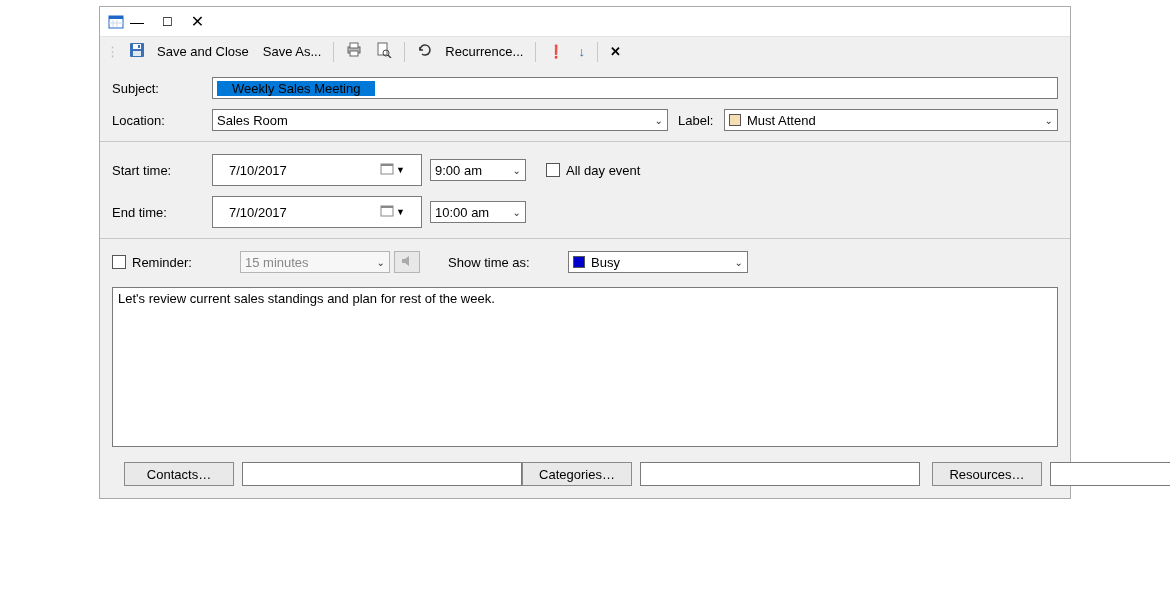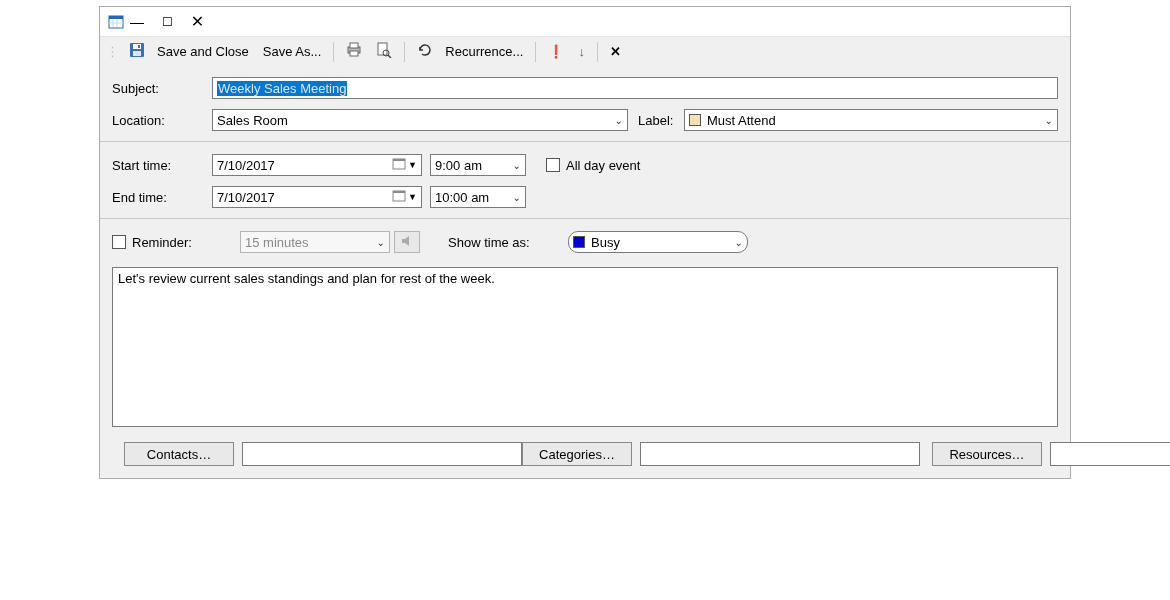--- a/index.html
+++ b/index.html
@@ -66,22 +66,22 @@
     border:1px solid #7a7a7a;
     padding:1px 4px;
     display:flex;
     align-items:center;
   }
   .subject-input {
     flex:1;
   }
   .selected-text {
     background:#0078d7;
-    color:#e5e5e5;
-    padding:0 1px;
+    color:#000000;
+    padding:0 15px;
   }
 
   .combo {
     height:22px;
     background:#fff;
     border:1px solid #7a7a7a;
     display:flex;
     align-items:center;
     padding:0 4px;
     position:relative;
@@ -91,22 +91,22 @@
     font-size:10px;
     color:#333;
   }
   .swatch { width:12px; height:12px; border:1px solid #555; margin-right:6px; }
   .swatch.sand { background:#f5deb3; }
   .swatch.blue { background:#0000cd; }
 
   .hr { height:1px; background:#c8c8c8; margin:4px -12px 12px -12px; }
 
   .datepick {
-    height:22px; width:210px; background:#fff; border:1px solid #7a7a7a;
-    display:flex; align-items:center; padding:0 4px;
+    height:32px; width:210px; background:#fff; border:1px solid #7a7a7a;
+    display:flex; align-items:center; padding:0 16px;
   }
   .datepick .cal { margin-left:auto; display:flex; align-items:center; gap:2px;}
   .timepick { width:96px; margin-left:8px; }
 
   .checkbox {
     width:14px; height:14px; border:1px solid #555; background:#fff;
     display:inline-block; margin-right:6px; vertical-align:middle;
   }
 
   .disabled { color:#888;align-items:center; }
@@ -230,21 +230,21 @@
     <div class="row">
       <div class="lbl">Subject:</div>
       <div class="textbox subject-input">
         <span class="selected-text">Weekly Sales Meeting</span>
       </div>
     </div>
 
     
     <div class="row">
       <div class="lbl">Location:</div>
-      <div class="combo" style="width:416px;">
+      <div class="combo" style="width:456px;">
         <span>Sales Room</span>
         <span class="chev">⌄</span>
       </div>
       <div class="lbl short">Label:</div>
       <div class="combo" style="flex:1;">
         <span class="swatch sand"></span>
         <span>Must Attend</span>
         <span class="chev">⌄</span>
       </div>
     </div>
@@ -312,21 +312,21 @@
       </div>
       <div class="icon-btn-small">
         <span style="color:#888;">
           <svg width="14" height="14" viewBox="0 0 14 14">
               <path d="M2 5 H5 L9 2 V12 L5 9 H2 Z" fill="#aaa"></path>
             </svg>
         </span>
       </div>
       <span style="width:28px;"></span>
       <div style="width:120px;">Show time as:</div>
-      <div class="combo" style="width:180px;border-radius:10px;">
+      <div class="combo" style="width:180px;">
         <span class="swatch blue"></span>
         <span>Busy</span>
         <span class="chev">⌄</span>
       </div>
     </div>
 
     
     <textarea class="description" style="">Let's review current sales standings and plan for rest of the week.</textarea>
 
     

